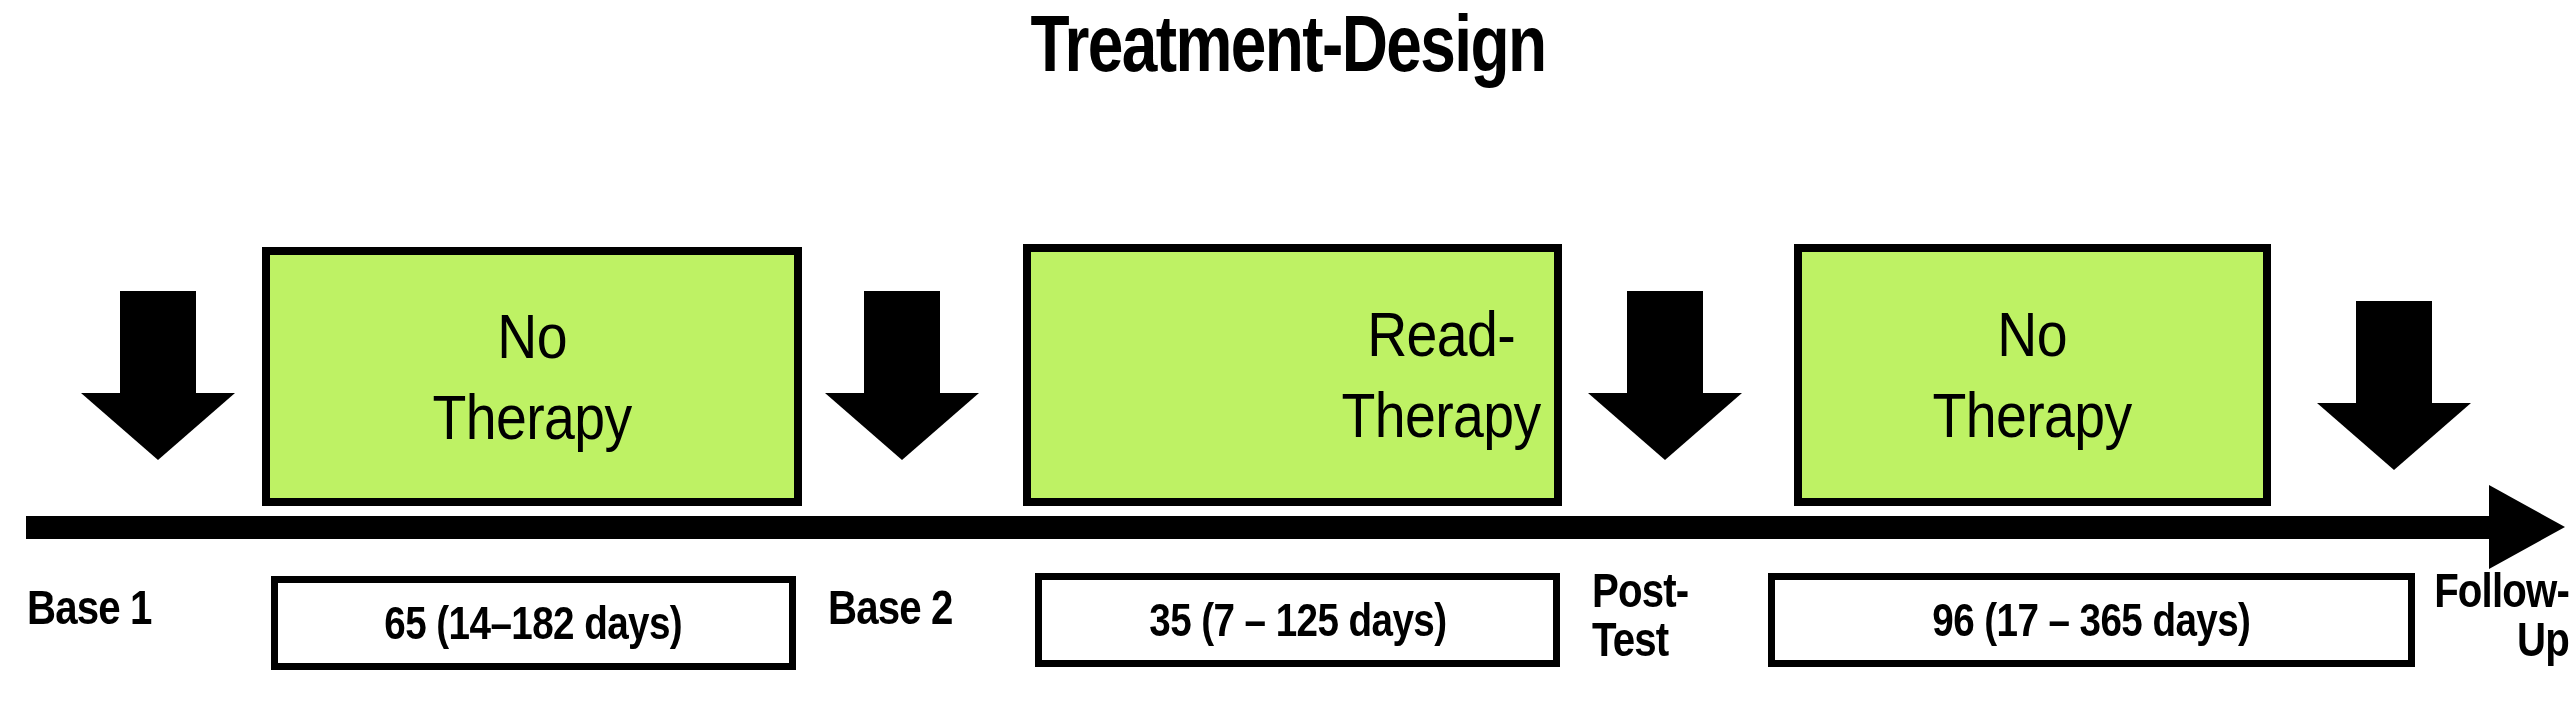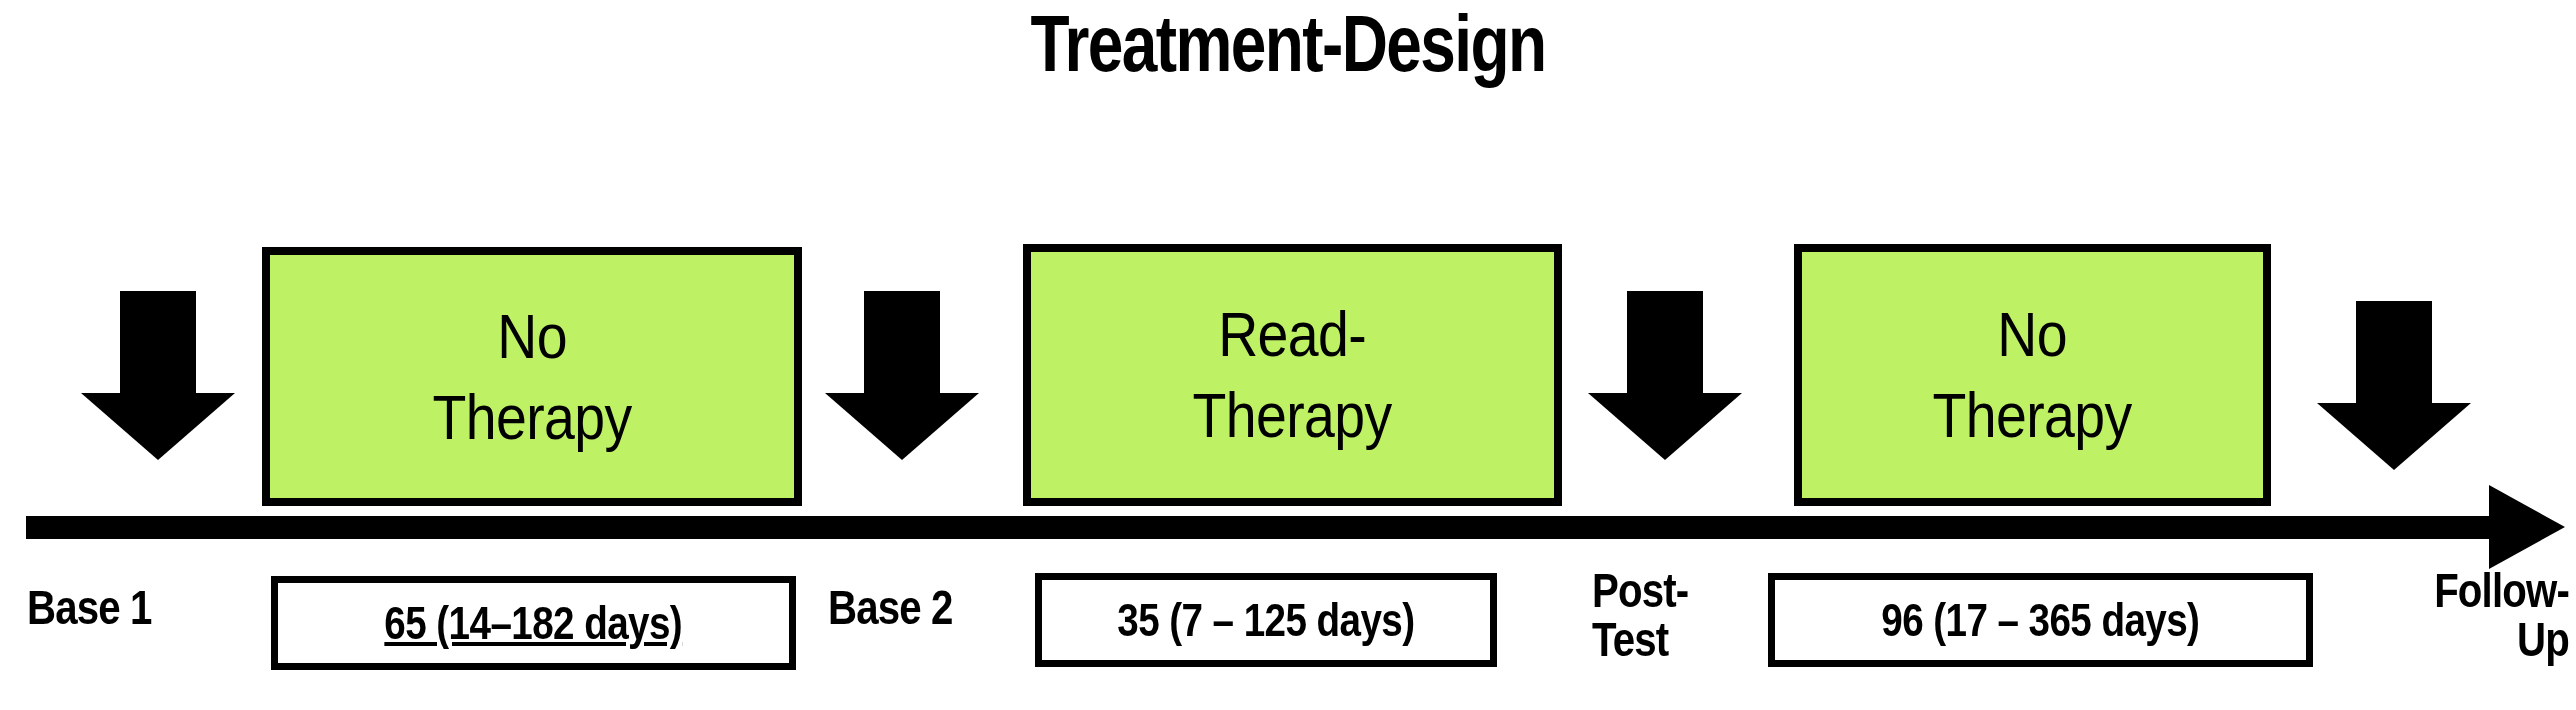--- a/index.html
+++ b/index.html
@@ -152,21 +152,21 @@
   <div class="phase-box" style="left:262px; top:247px; width:540px; height:259px;">
     <span class="phase-label">No
 Therapy</span>
   </div>
 
   <div class="down-arrow" style="left:825px; top:291px;">
     <div class="shaft"></div>
     <div class="head"></div>
   </div>
 
-  <div class="phase-box" style="left:1023px; top:244px; width:539px; height:262px;">
+  <div class="phase-box" style="left:1023px; top:244px; width:539px; height:262px;justify-content:flex-end;">
     <span class="phase-label">Read-
 Therapy</span>
   </div>
 
   <div class="down-arrow" style="left:1588px; top:291px;">
     <div class="shaft"></div>
     <div class="head"></div>
   </div>
 
   <div class="phase-box" style="left:1794px; top:244px; width:477px; height:262px;">
@@ -177,34 +177,34 @@
   <div class="down-arrow" style="left:2317px; top:301px;">
     <div class="shaft"></div>
     <div class="head"></div>
   </div>
 
   <div class="axis-bar"></div>
   <div class="axis-head"></div>
 
   <div class="timepoint tp-left" style="left:27px; top:583px; width:225px;">Base 1</div>
 
-  <div class="duration-box" style="left:271px; top:576px; width:525px; height:94px;text-decoration:underline;">
+  <div class="duration-box" style="left:271px; top:576px; width:525px; height:94px;">
     <span class="duration-label">65 (14–182 days)</span>
   </div>
 
   <div class="timepoint tp-left" style="left:828px; top:583px; width:232px;">Base 2</div>
 
-  <div class="duration-box" style="left:1035px; top:573px; width:462px; height:94px;">
+  <div class="duration-box" style="left:1035px; top:573px; width:525px; height:94px;">
     <span class="duration-label">35 (7 – 125 days)</span>
   </div>
 
   <div class="timepoint tp-left" style="left:1592px; top:566px; width:204px;">Post-
 Test</div>
 
-  <div class="duration-box" style="left:1768px; top:573px; width:545px; height:94px;">
+  <div class="duration-box" style="left:1768px; top:573px; width:647px; height:94px;">
     <span class="duration-label">96 (17 – 365 days)</span>
   </div>
 
   <div class="timepoint tp-right" style="left:2283px; top:566px; width:286px;">Follow-
 Up</div>
 
 </div>
 
 
 </body></html>

